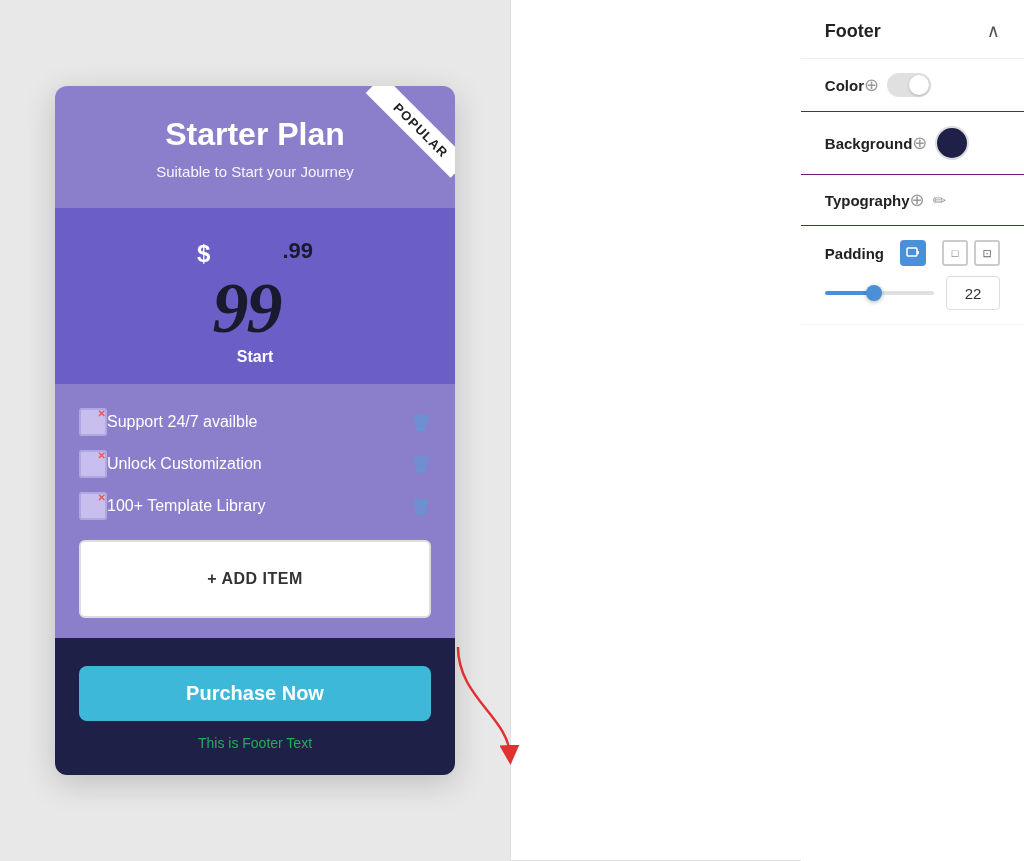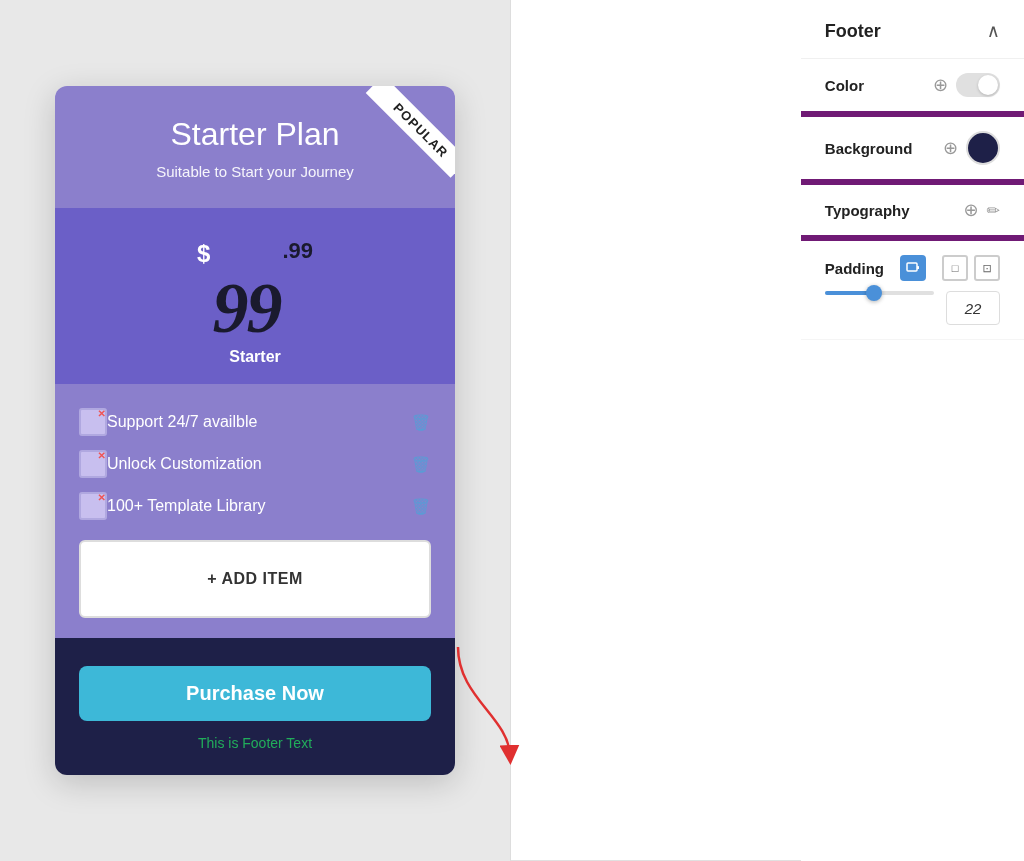--- a/index.html
+++ b/index.html
@@ -60,21 +60,21 @@
     
     .card-header {
       background: #8b7fcc;
       padding: 30px 24px 28px;
       text-align: center;
       position: relative;
     }
     .card-title {
       color: white;
       font-size: 32px;
-      font-weight: 400;
+      font-weight: 700;
       margin-bottom: 10px;
     }
     .card-subtitle {
       color: white;
       font-size: 15px;
       opacity: 0.92;
     }
 
     
     .card-price {
@@ -233,23 +233,22 @@
     }
     .section-toggle {
       font-size: 18px;
       color: #555;
       cursor: pointer;
     }
 
     .setting-row {
       display: flex;
       align-items: center;
-      justify-content: space-between;
       padding: 14px 24px;
-      border-bottom: 6px solid #701a75;
+      border-bottom: 1px solid #701a75;
     }
     .setting-label {
       font-size: 15px;
       font-weight: 600;
       color: #222;
     }
     .setting-controls {
       display: flex;
       align-items: center;
       gap: 8px;
@@ -333,23 +332,22 @@
       border-radius: 3px;
       display: flex;
       align-items: center;
       justify-content: center;
       font-size: 11px;
       color: #666;
       cursor: pointer;
     }
     .slider-row {
       display: flex;
-      align-items: flex-start;
+      align-items: center;
       gap: 12px;
-      font-style: italic;
     }
     .slider-track {
       flex: 1;
       height: 4px;
       background: #e0e0e0;
       border-radius: 2px;
       position: relative;
     }
     .slider-fill {
       position: absolute;
@@ -408,21 +406,21 @@
       <div class="card-title">Starter Plan</div>
       <div class="card-subtitle">Suitable to Start your Journey</div>
     </div>
 
     <div class="card-price">
       <div class="price-amount">
         <span class="price-dollar">$</span>
         <span class="price-main">99</span>
         <span class="price-cents">.99</span>
       </div>
-      <div class="price-period">Starter</div>
+      <div class="price-period">Start</div>
     </div>
 
     <div class="card-features">
       <div class="feature-item">
         <div class="feature-checkbox"></div>
         <span class="feature-label">Support 24/7 availble</span>
         <span class="feature-delete">🗑</span>
       </div>
       <div class="feature-item">
         <div class="feature-checkbox"></div>

